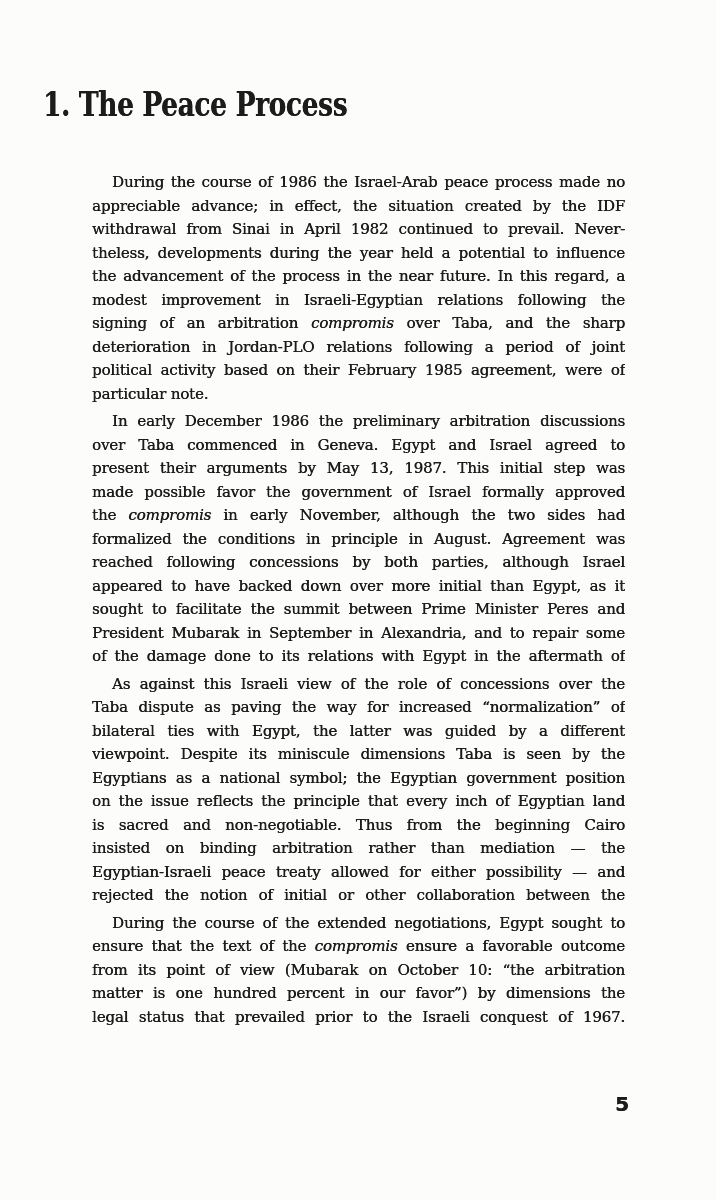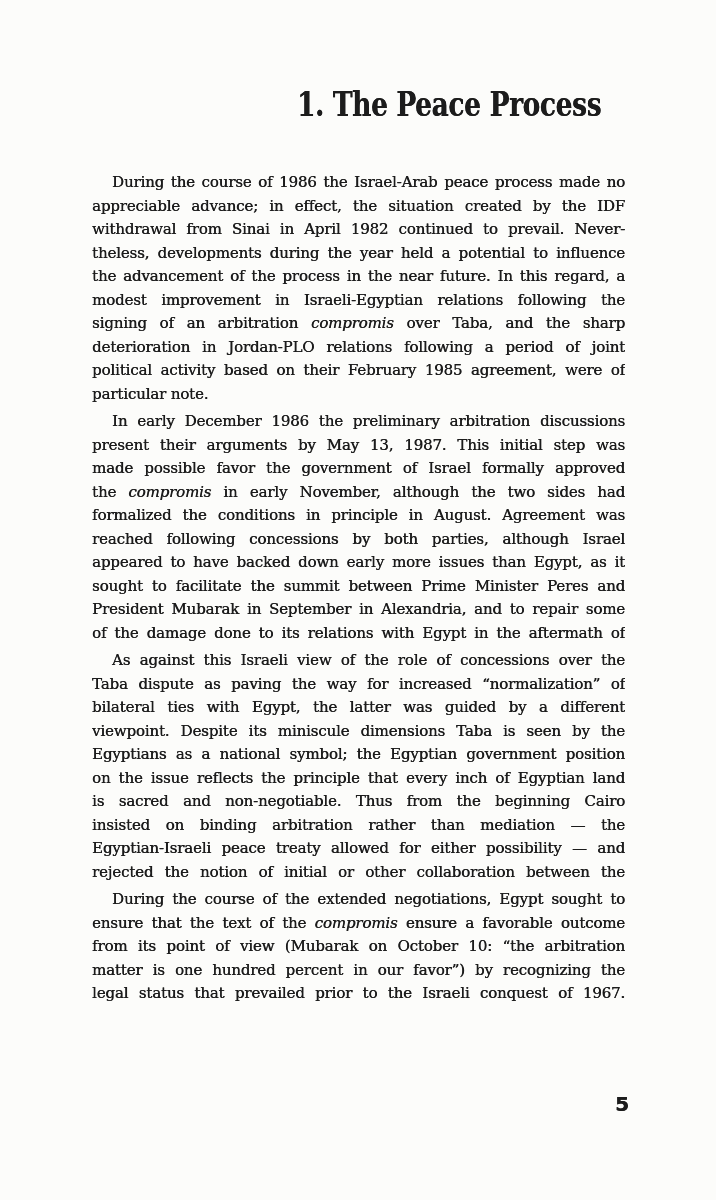--- a/index.html
+++ b/index.html
@@ -9,21 +9,21 @@
     position: relative;
     overflow: hidden;
     font-family: "DejaVu Serif", serif;
     color: var(--ink, #1c1c1c);
   }
   .page {
     position: absolute; inset: 0;
   }
   .title-wrap {
     position: absolute; top: 86px; left: 0; width: 644px;
-    text-align: right;
+    text-align: left;
   }
   .title {
     display: inline-block;
     font-family: "DejaVu Serif", serif;
     font-weight: bold;
     font-size: 34px;
     line-height: 1.1;
     letter-spacing: -0.5px;
     transform: scaleX(0.78);
     transform-origin: 50% 50%;
@@ -81,45 +81,46 @@
         <div class="line just">theless, developments during the year held a potential to influence</div>
         <div class="line just">the advancement of the process in the near future. In this regard, a</div>
         <div class="line just">modest improvement in Israeli-Egyptian relations following the</div>
         <div class="line just">signing of an arbitration <i>compromis</i> over Taba, and the sharp</div>
         <div class="line just">deterioration in Jordan-PLO relations following a period of joint</div>
         <div class="line just">political activity based on their February 1985 agreement, were of</div>
         <div class="line">particular note.</div>
       </div>
       <div class="paragraph">
         <div class="line indent just">In early December 1986 the preliminary arbitration discussions</div>
+        <div class="line just">over Taba commenced in Geneva. Egypt and Israel agreed to</div>
         <div class="line just">present their arguments by May 13, 1987. This initial step was</div>
         <div class="line just">made possible favor the government of Israel formally approved</div>
         <div class="line just">the <i>compromis</i> in early November, although the two sides had</div>
         <div class="line just">formalized the conditions in principle in August. Agreement was</div>
         <div class="line just">reached following concessions by both parties, although Israel</div>
-        <div class="line just">appeared to have backed down early more issues than Egypt, as it</div>
+        <div class="line just">appeared to have backed down over more initial than Egypt, as it</div>
         <div class="line just">sought to facilitate the summit between Prime Minister Peres and</div>
         <div class="line just">President Mubarak in September in Alexandria, and to repair some</div>
         <div class="line just">of the damage done to its relations with Egypt in the aftermath of</div>
       </div>
       <div class="paragraph">
         <div class="line indent just">As against this Israeli view of the role of concessions over the</div>
         <div class="line just">Taba dispute as paving the way for increased “normalization” of</div>
         <div class="line just">bilateral ties with Egypt, the latter was guided by a different</div>
         <div class="line just">viewpoint. Despite its miniscule dimensions Taba is seen by the</div>
         <div class="line just">Egyptians as a national symbol; the Egyptian government position</div>
         <div class="line just">on the issue reflects the principle that every inch of Egyptian land</div>
         <div class="line just">is sacred and non-negotiable. Thus from the beginning Cairo</div>
         <div class="line just">insisted on binding arbitration rather than mediation — the</div>
         <div class="line just">Egyptian-Israeli peace treaty allowed for either possibility — and</div>
         <div class="line just">rejected the notion of initial or other collaboration between the</div>
       </div>
       <div class="paragraph">
         <div class="line indent just">During the course of the extended negotiations, Egypt sought to</div>
         <div class="line just">ensure that the text of the <i>compromis</i> ensure a favorable outcome</div>
         <div class="line just">from its point of view (Mubarak on October 10: “the arbitration</div>
-        <div class="line just">matter is one hundred percent in our favor”) by recognizing the</div>
+        <div class="line just">matter is one hundred percent in our favor”) by dimensions the</div>
         <div class="line just">legal status that prevailed prior to the Israeli conquest of 1967.</div>
       </div>
     </div>
 
   <div class="page-number">5</div>
 </div>
 
 </body></html>

